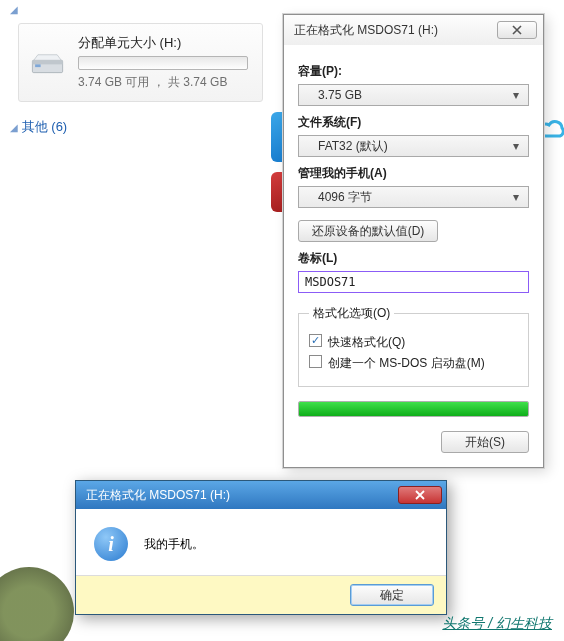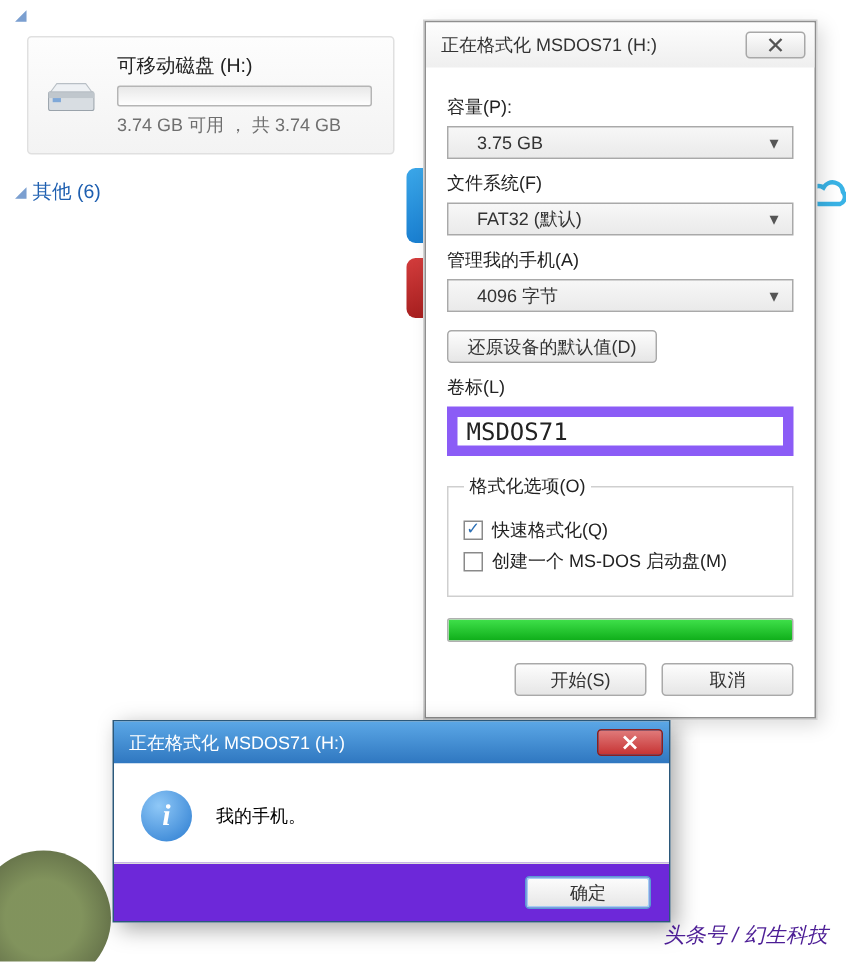--- a/index.html
+++ b/index.html
@@ -31,68 +31,68 @@
 .peek1 { top: 112px; width: 20px; height: 50px; background: linear-gradient(#3aa6e8,#1a7fd0); }
 .peek2 { top: 172px; width: 20px; height: 40px; background: linear-gradient(#d23c3c,#a82020); }
 .cloud-peek { position: absolute; right: 0; top: 118px; width: 24px; height: 30px; color: #39b3e6; overflow: hidden; }
 
 
 .dialog { position: absolute; left: 283px; top: 14px; width: 261px; border: 1px solid #8f8f8f; background: #fff; box-shadow: 0 0 0 1px #d3d3d3, 4px 4px 12px rgba(0,0,0,.15); }
 .dialog-title { height: 30px; display: flex; align-items: center; padding: 0 6px 0 10px; background: linear-gradient(#fdfdfd,#efefef); font-size: 12px; color: #333; }
 .dialog-title .spacer { flex: 1; }
 .close-btn { width: 40px; height: 18px; border: 1px solid #a8a8a8; border-radius: 3px; background: linear-gradient(#fdfdfd,#e5e5e5); display: flex; align-items: center; justify-content: center; cursor: pointer; }
 .dialog-body { padding: 10px 14px 14px 14px; }
-.field-label { font-size: 12px; color: #222; margin: 8px 0 4px 0; }
+.field-label { font-size: 12px; color: #222; margin: 8px 0 4px 0; font-weight: bold; }
 .combo { width: 100%; height: 22px; border: 1px solid #a9a9a9; background: linear-gradient(#f7f7f7,#eaeaea); display: flex; align-items: center; padding: 0 19px; font-size: 12px; color: #333; position: relative; }
 .combo .arrow { position: absolute; right: 4px; top: 3px; width: 16px; height: 14px; display: flex; align-items: center; justify-content: center; color: #555; }
 .btn { height: 22px; border: 1px solid #a9a9a9; border-radius: 3px; background: linear-gradient(#fdfdfd,#e6e6e6); display: inline-flex; align-items: center; justify-content: center; padding: 0 10px; font-size: 12px; color: #333; cursor: pointer; }
 .restore-btn { margin-top: 12px; width: 140px; }
-.text-input { width: 100%; height: 33px; border: 7px solid #8b5cf6; padding: 0 6px; font-size: 16px; color: #222; background: #fff; font-family: "SimSun", monospace; }
+.text-input { width: 100%; height: 22px; border: 1px solid #8b5cf6; padding: 0 6px; font-size: 12px; color: #222; background: #fff; font-family: "SimSun", monospace; }
 .fieldset { border: 1px solid #cfcfcf; margin-top: 12px; padding: 8px 10px 10px 10px; }
 .fieldset legend { font-size: 12px; color: #222; padding: 0 4px; }
-.checkbox-row { display: flex; align-items: center; gap: 6px; margin: 4px 0; font-size: 12px; color: #222; }
+.checkbox-row { display: flex; gap: 6px; margin: 4px 0; font-size: 12px; color: #222; }
 .checkbox { width: 13px; height: 13px; border: 1px solid #8a8a8a; background: #fff; display: flex; align-items: center; justify-content: center; }
 .checkbox.checked::after { content: "✓"; color: #2b6fb5; font-size: 11px; line-height: 1; }
 .progress-bar { margin-top: 14px; height: 16px; border: 1px solid #b0b0b0; border-radius: 2px; background: linear-gradient(#f0f0f0,#e4e4e4); overflow: hidden; }
 .progress-fill { height: 100%; width: 100%; background: linear-gradient(#3fe04a,#0fae1a); }
 .dialog-buttons { display: flex; justify-content: flex-end; gap: 10px; margin-top: 14px; }
 .dialog-buttons .btn { width: 88px; }
 
 
 .msgbox { position: absolute; left: 75px; top: 480px; width: 372px; border: 1px solid #2b587a; box-shadow: 4px 4px 14px rgba(0,0,0,.35); background: #fff; }
 .msgbox-title { height: 28px; background: linear-gradient(#5ba7e6,#2f77c0); color: #fff; display: flex; align-items: center; padding: 0 4px 0 10px; font-size: 12px; }
 .msgbox-title .spacer { flex: 1; }
 .msg-close { width: 44px; height: 18px; background: linear-gradient(#e07a7a,#c73434); border: 1px solid #8a2020; border-radius: 3px; display: flex; align-items: center; justify-content: center; color: #fff; cursor: pointer; }
 .msgbox-body { padding: 18px 18px 14px 18px; display: flex; align-items: center; gap: 16px; background: #fff; }
 .info-icon { width: 34px; height: 34px; border-radius: 50%; background: radial-gradient(circle at 35% 30%, #8fc8f7, #2a7bd0); display: flex; align-items: center; justify-content: center; color: #fff; font-family: Georgia, serif; font-style: italic; font-size: 20px; font-weight: bold; }
-.msgbox-footer { background: #6d28d9; border-top: 1px solid #dcdcdc; padding: 8px 12px; display: flex; justify-content: flex-end; }
+.msgbox-footer { background: #fef9c3; border-top: 1px solid #dcdcdc; padding: 8px 12px; display: flex; justify-content: flex-end; }
 .msgbox-footer .btn { width: 84px; border-color: #5a9bd5; box-shadow: 0 0 0 1px #a3cdf2 inset; }
 
 
 .seal { position: absolute; left: -16px; bottom: -16px; width: 90px; height: 90px; border-radius: 50%; background: radial-gradient(circle,#6b8040 40%,#4f5f2d 70%); opacity: .85; }
-.credit { position: absolute; right: 12px; bottom: 8px; color: #4c1d95; font-size: 14px; font-style: italic; }
+.credit { position: absolute; right: 12px; bottom: 8px; color: #0f766e; font-size: 14px; font-style: italic; text-decoration: underline; }
 </style>
 </head>
 <body>
 
 <div class="bg">
 
   <div class="section-header">
     <span class="tri">◢</span>
   </div>
 
   <div class="device-card">
     <svg class="drive-icon" viewBox="0 0 48 36">
       <rect x="2" y="14" width="44" height="18" rx="2" fill="#d8dde2" stroke="#9aa3ab"></rect>
       <rect x="2" y="14" width="44" height="6" fill="#c0c7cd"></rect>
       <rect x="6" y="20" width="8" height="4" fill="#7fa8d8"></rect>
       <path d="M10 6 L38 6 L44 14 L4 14 Z" fill="#eef1f4" stroke="#b8bfc5"></path>
     </svg>
     <div class="device-info">
-      <div class="device-title">可移动磁盘 (H:)</div>
+      <div class="device-title">分配单元大小 (H:)</div>
       <div class="progress-outer"></div>
       <div class="device-sub">3.74 GB 可用 ， 共 3.74 GB</div>
     </div>
   </div>
 
   <div class="section-header">
     <span class="tri">◢</span>
     <span>其他 (6)</span>
   </div>
 
@@ -154,23 +154,20 @@
       </fieldset>
 
       <div class="progress-bar">
         <div class="progress-fill"></div>
       </div>
 
       <div class="dialog-buttons">
         <div class="btn">
             <span>开始(S)</span>
           </div>
-        <div class="btn">
-            <span>取消</span>
-          </div>
       </div>
     </div>
   </div>
 
   <div class="msgbox">
     <div class="msgbox-title">
       <span>正在格式化 MSDOS71 (H:)</span>
       <span class="spacer"></span>
       <div class="msg-close">
         <svg width="12" height="10" viewBox="0 0 12 10">

